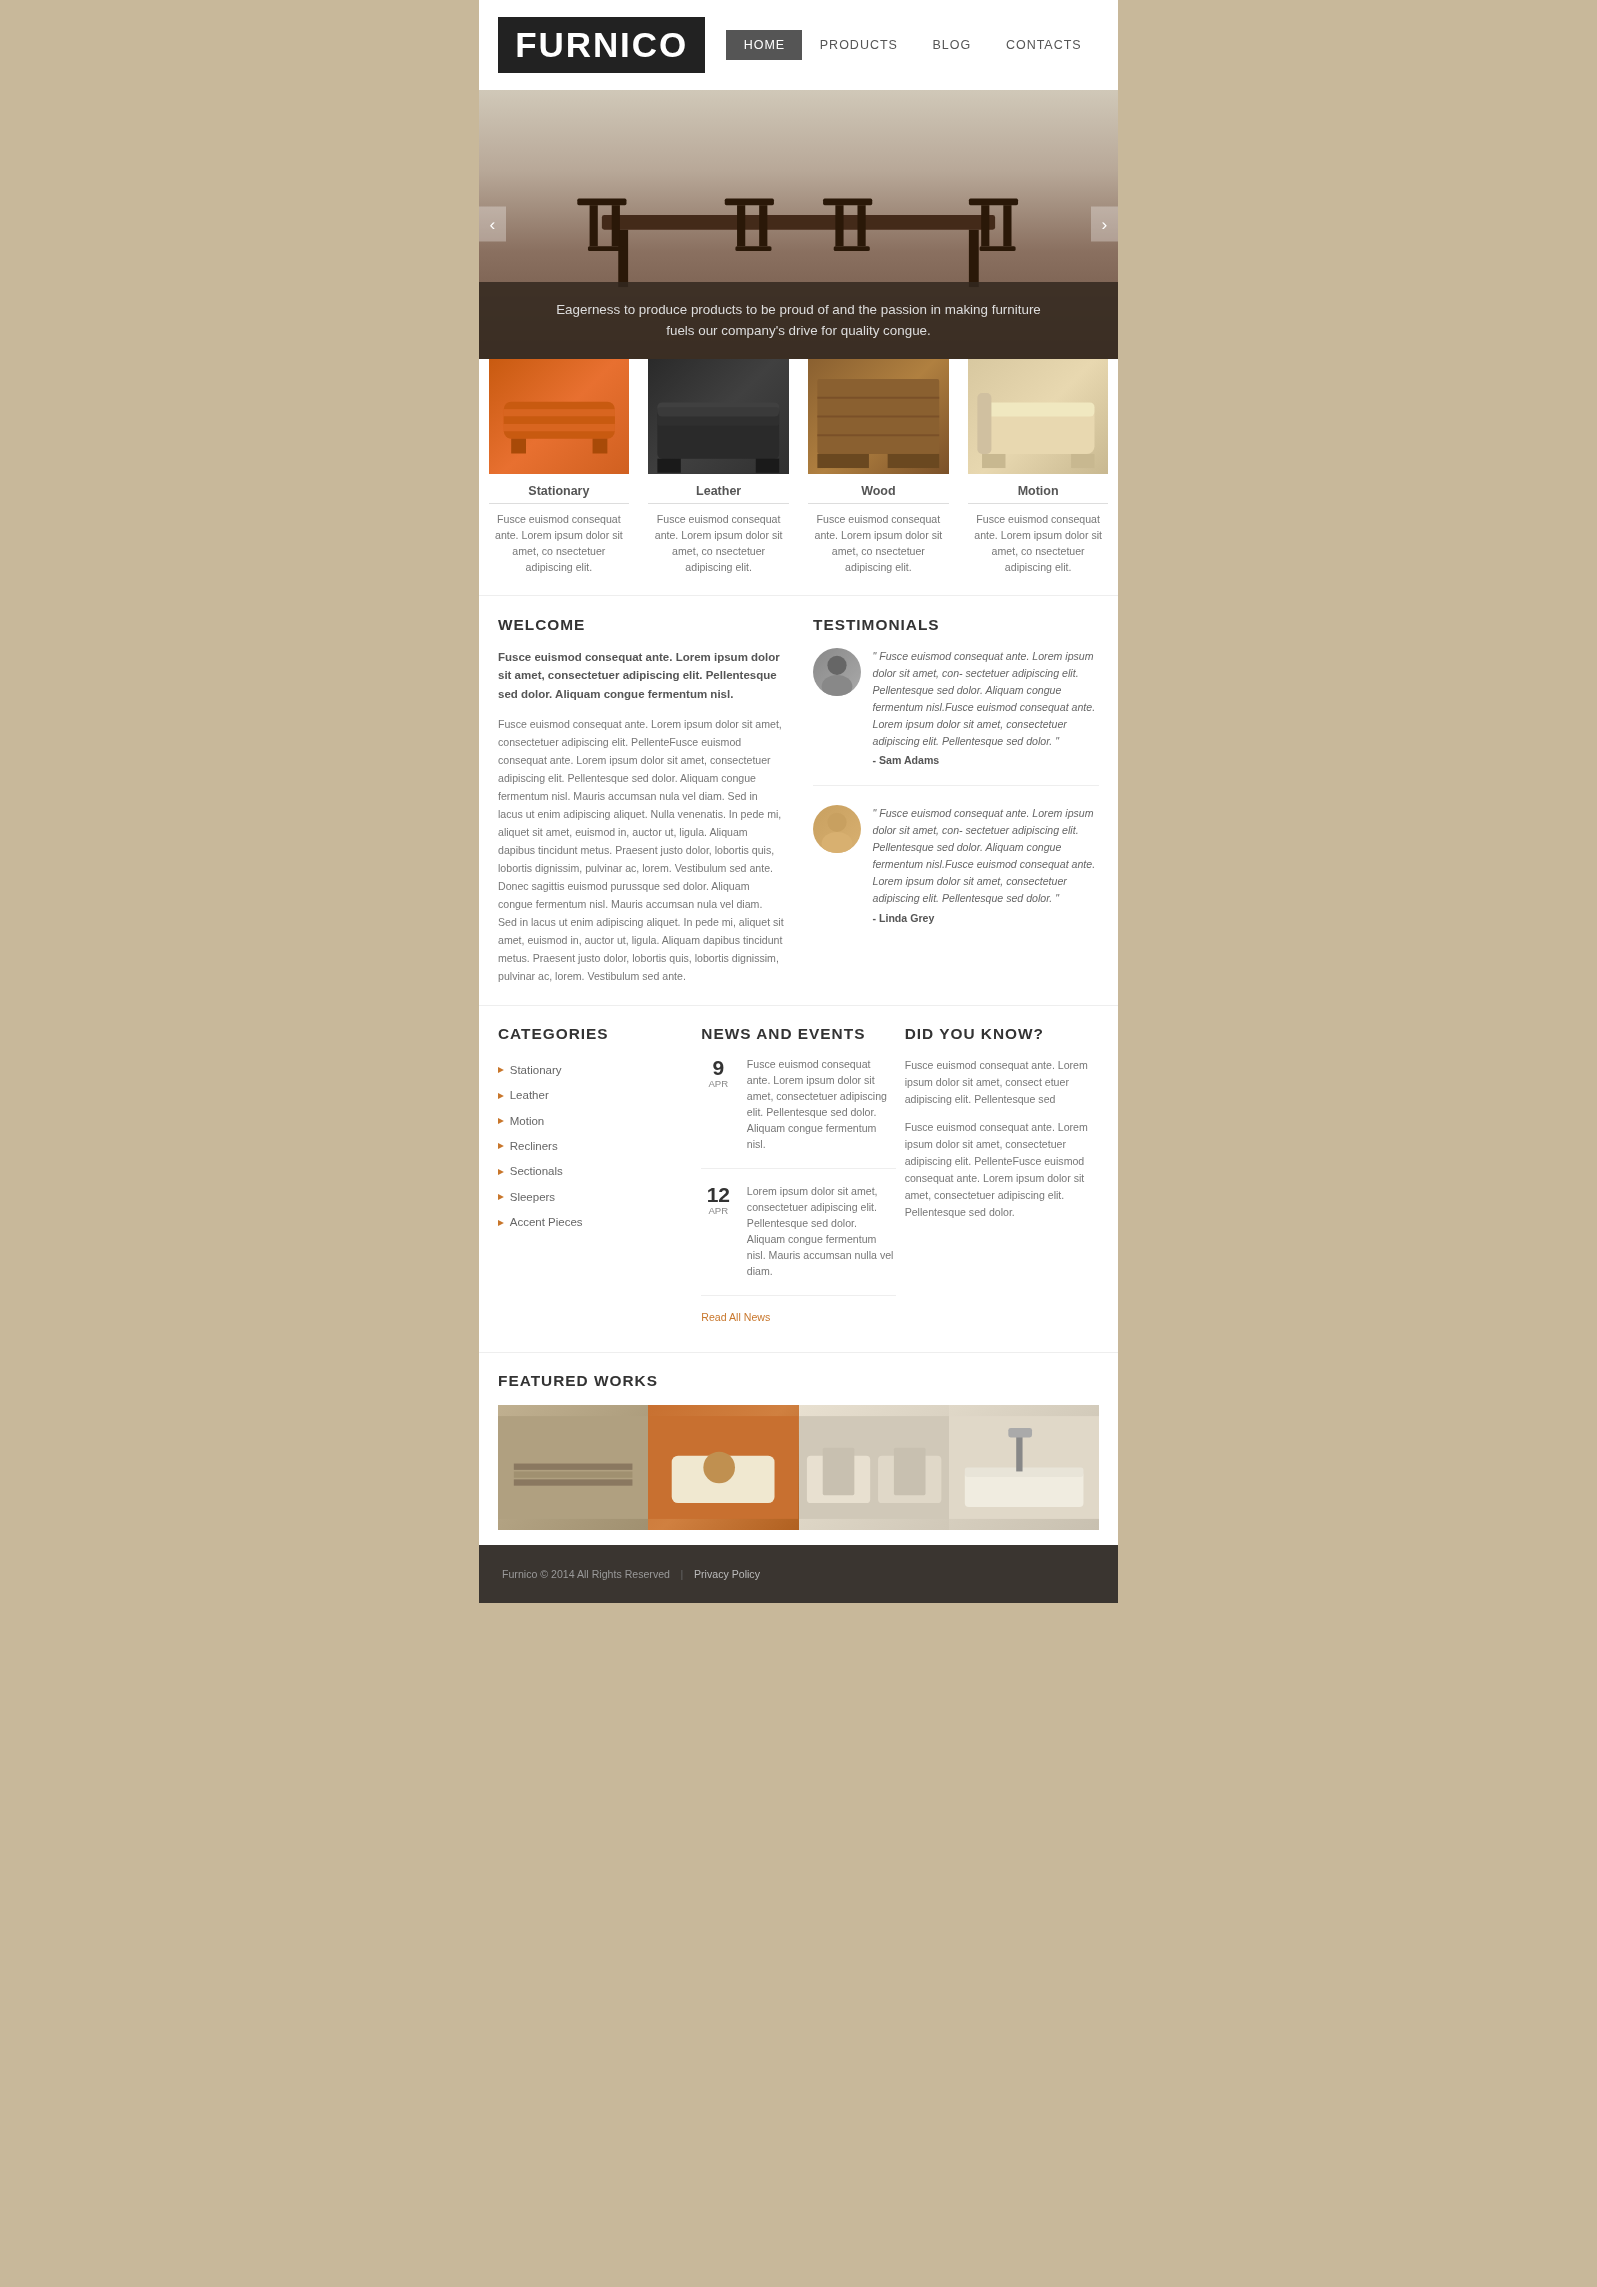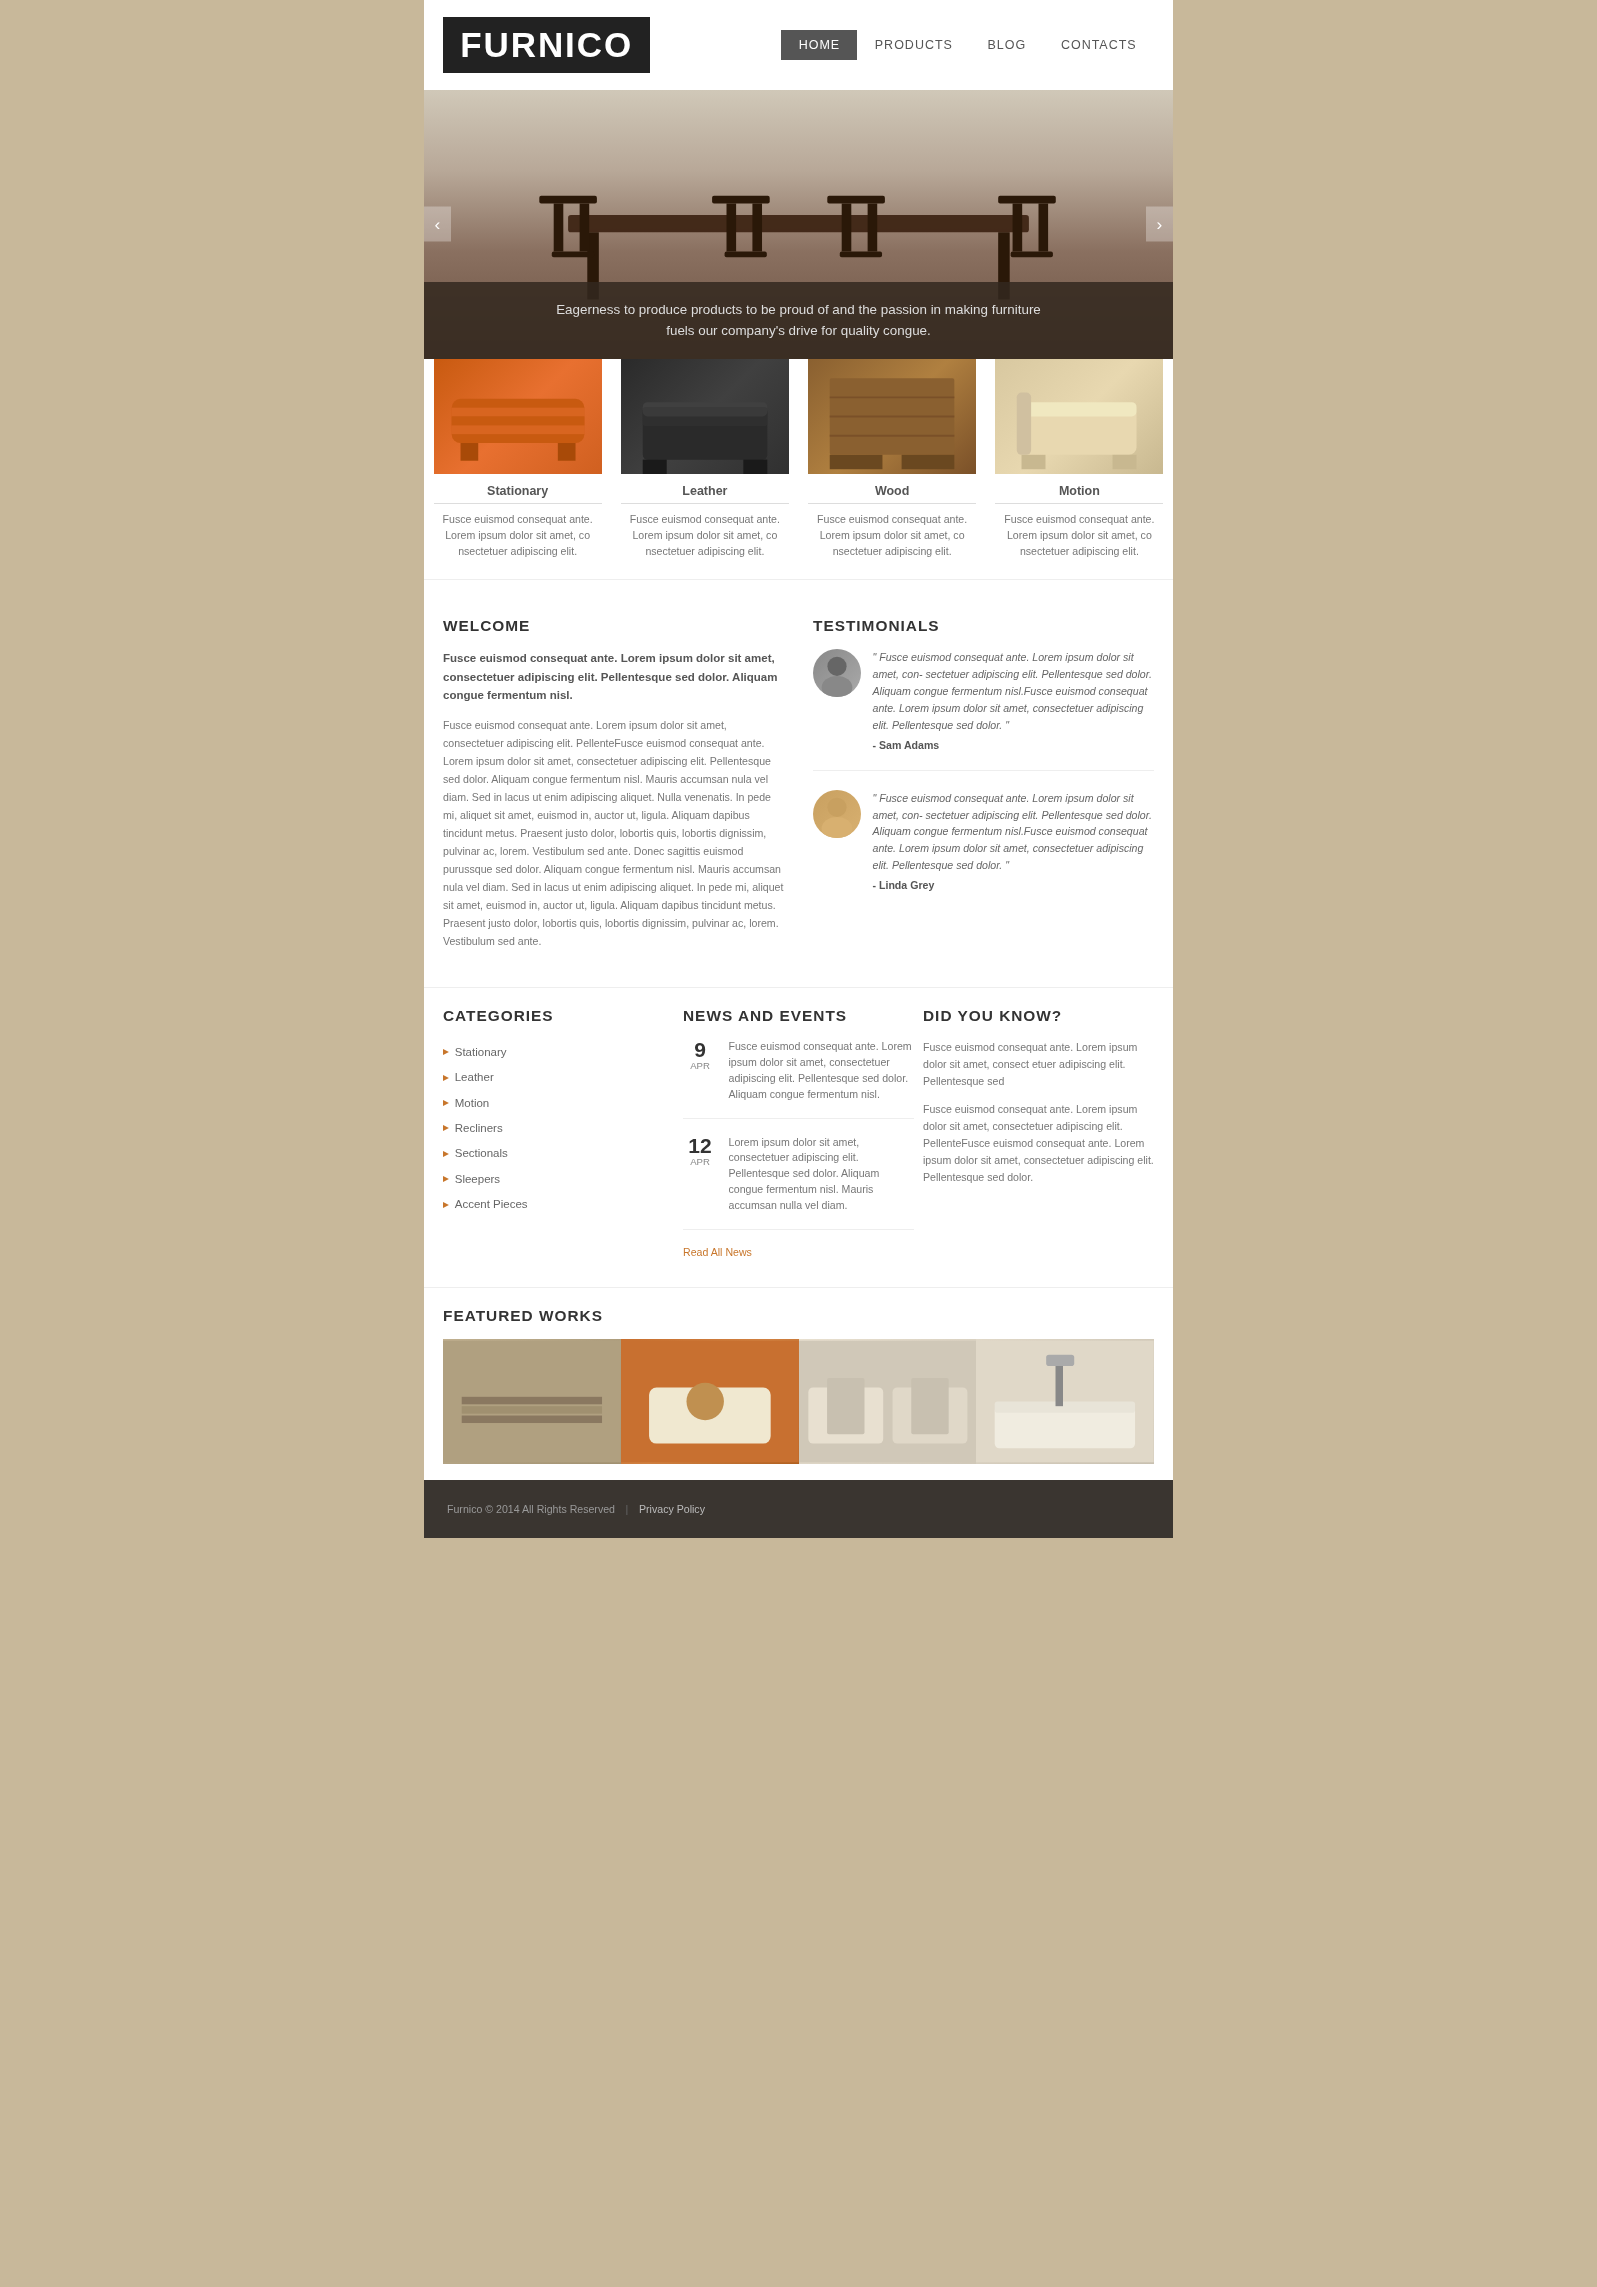--- a/index.html
+++ b/index.html
@@ -1,19 +1,19 @@
 <!DOCTYPE html>
 <html><head>
   <meta charset="utf-8">
   <style>
     * { margin: 0; padding: 0; box-sizing: border-box; }
     body { font-family: Arial, sans-serif; background: #c8b89a; color: #333; }
     
     .page-wrapper {
-      width: 749px;
+      width: 639px;
       margin: 0 auto;
       background: #fff;
       position: relative;
     }
 
     
     .header {
       display: flex;
       align-items: center;
       justify-content: space-between;
@@ -131,21 +131,21 @@
       font-size: 10.6px;
       color: #777;
       line-height: 1.5;
     }
 
     
     .two-col {
       display: grid;
       grid-template-columns: 1fr 1fr;
       gap: 29px;
-      padding: 37px 19px;
+      padding: 20px 19px;
       border-top: 1px solid #eee;
     }
 
     
     .section-title {
       font-size: 15.4px;
       font-weight: bold;
       text-transform: uppercase;
       color: #333;
       margin-bottom: 14.4px;

